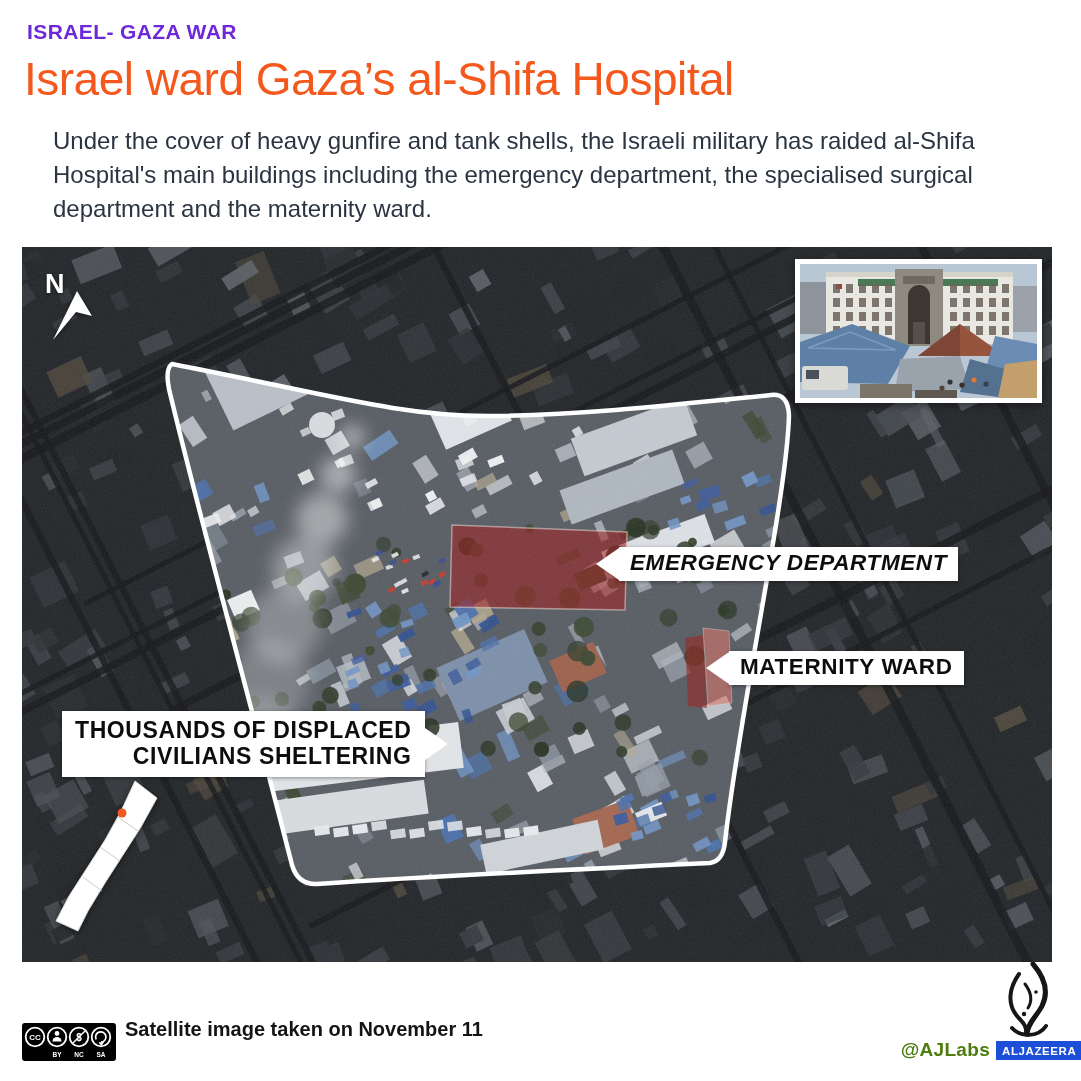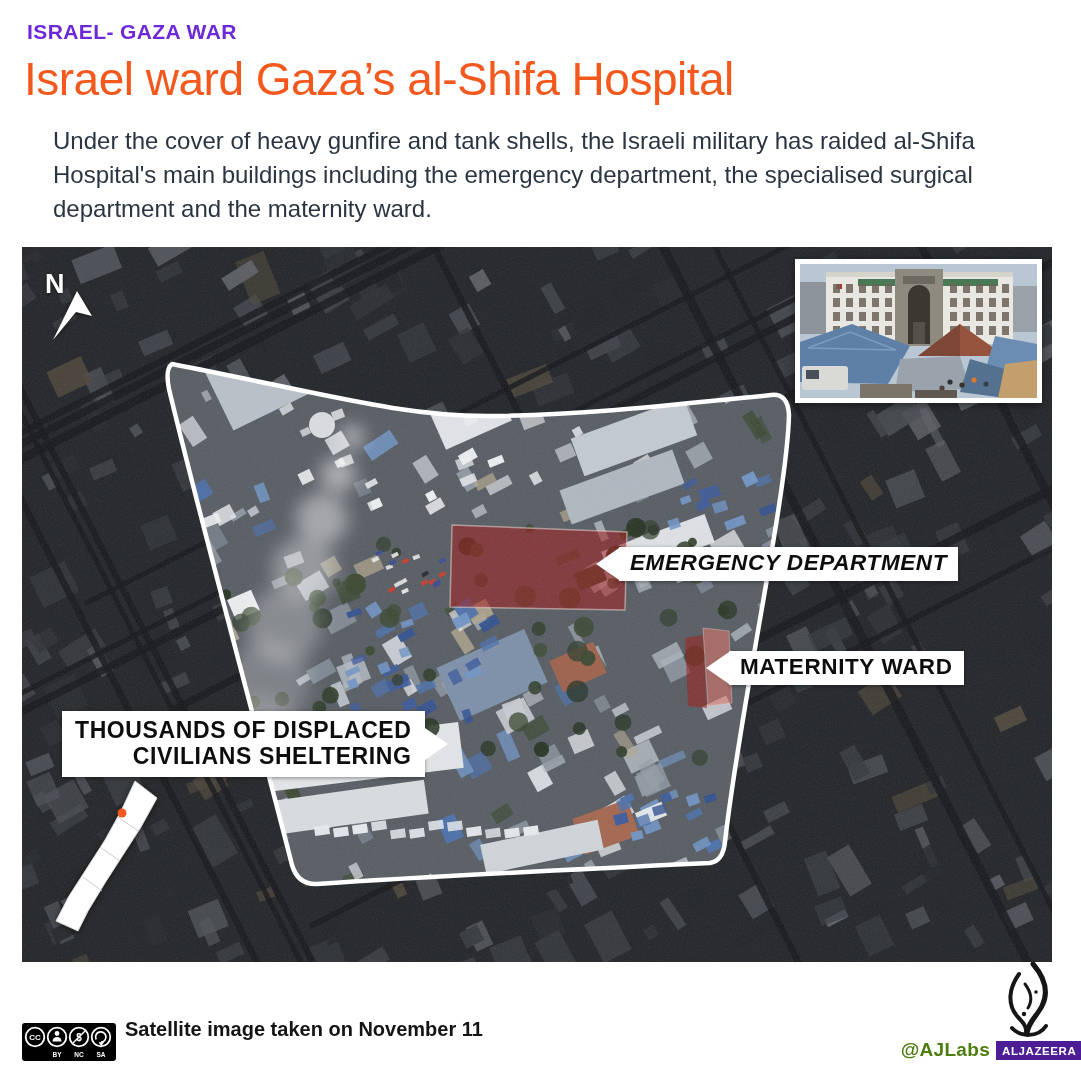--- a/index.html
+++ b/index.html
@@ -55,21 +55,21 @@
     font-size:20px;font-weight:600;color:#141414;line-height:24px;
   }
   .foot-sep{margin:0 10px;font-weight:400;color:#222;}
   .flame{position:absolute;left:1000px;top:962px;}
   .credit{
     position:absolute;left:880px;top:1039px;width:110px;text-align:right;
     font-size:19px;font-weight:700;color:#4d7c0f;letter-spacing:.3px;
   }
   .aj-box{
     position:absolute;left:996px;top:1041px;
-    background:#4c1d95;color:#ffffff;font-size:11.5px;font-weight:700;
+    background:#1d4ed8;color:#ffffff;font-size:11.5px;font-weight:700;
     letter-spacing:.6px;padding:4px 6px 3px;
   }
 </style>
 </head>
 <body>
 
 <div class="kicker">ISRAEL- GAZA WAR</div>
 <div class="title">Israel ward Gaza’s al-Shifa Hospital</div>
 <div class="desc">Under the cover of heavy gunfire and tank shells, the Israeli military has raided al-Shifa Hospital's main buildings including the emergency department, the specialised surgical department and the maternity ward.</div>
 

